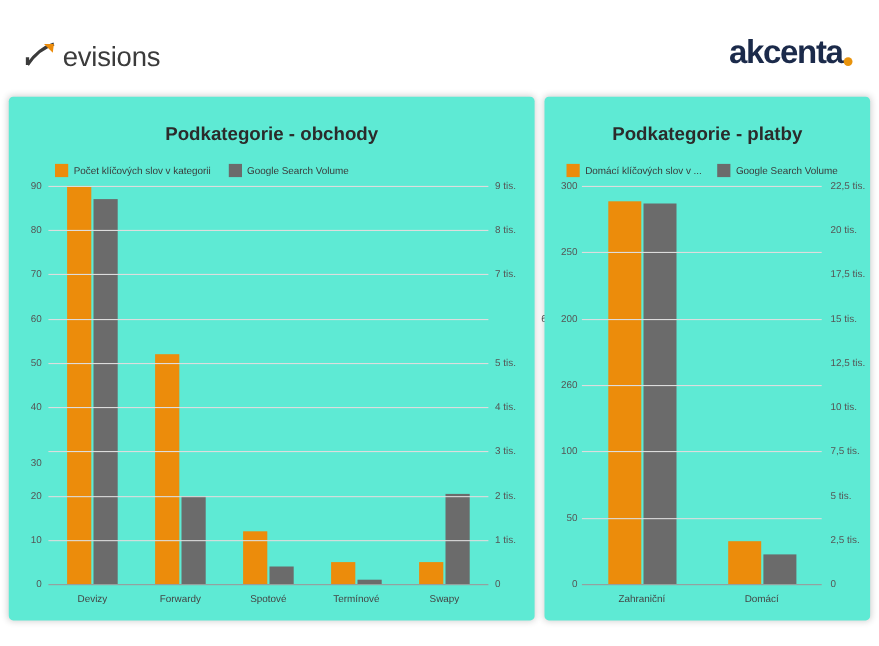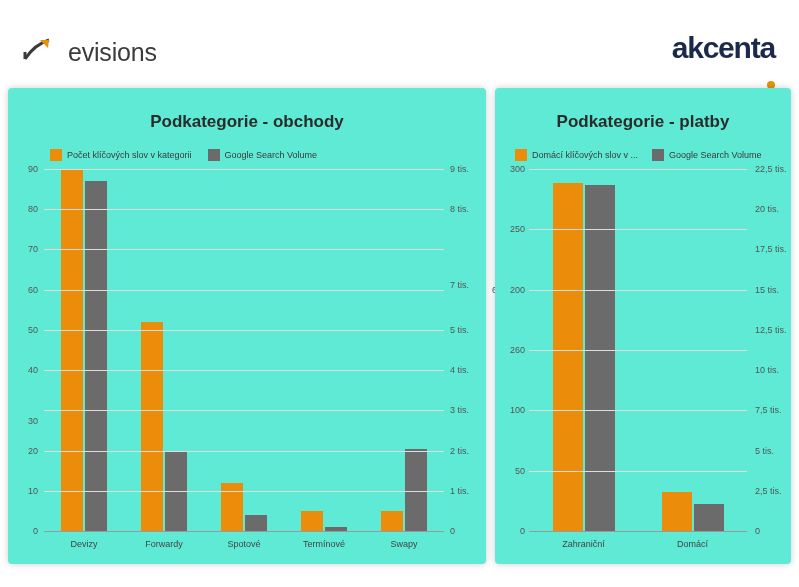--- a/index.html
+++ b/index.html
@@ -27,37 +27,36 @@
     top: 0; left: 0;
     width: 799px;
     height: 88px;
   }
   .logo-left {
     position: absolute;
     left: 22px;
     top: 36px;
     display: flex;
     align-items: center;
-    gap: 16px;
+    gap: 5px;
   }
   .logo-arrow {
     display: block;
   }
   .logo-left-text {
     font-size: 25px;
     color: #3b3b3b;
     letter-spacing: -0.2px;
   }
   .logo-right {
     position: absolute;
     right: 24px;
     top: 31px;
     display: flex;
-    align-items: flex-end;
-    flex-direction: column;
+    align-items: center;
   }
   .logo-right-text {
     font-size: 30px;
     font-weight: bold;
     color: #1b2a4a;
     letter-spacing: -1.2px;
   }
   .logo-right-dot {
     width: 8px;
     height: 8px;
@@ -262,21 +261,21 @@
           <div class="tick-label" style="top: -4px;">90</div>
         </div>
       <div class="axis-right" id="axis-right-0">
           <div class="tick-label" style="top: 358px;">0</div>
           <div class="tick-label" style="top: 317.778px;">1 tis.</div>
           <div class="tick-label" style="top: 277.556px;">2 tis.</div>
           <div class="tick-label" style="top: 237.333px;">3 tis.</div>
           <div class="tick-label" style="top: 197.111px;">4 tis.</div>
           <div class="tick-label" style="top: 156.889px;">5 tis.</div>
           <div class="tick-label" style="top: 116.667px; margin-left: 42px;">6 tis.</div>
-          <div class="tick-label" style="top: 76.4444px; margin-top: 36px;">7 tis.</div>
+          <div class="tick-label" style="top: 76.4444px;">7 tis.</div>
           <div class="tick-label" style="top: 36.2222px;">8 tis.</div>
           <div class="tick-label" style="top: -4px;">9 tis.</div>
         </div>
       <div class="grid-area" id="grid-left">
         <div class="bars" id="bars-left">
             <div class="group">
               <div class="bar kw" style="height: 362px; background: rgb(236, 140, 11);"></div>
               <div class="bar gsv" style="height: 349.933px; background: rgb(107, 107, 107);"></div>
             </div>
             <div class="group">

